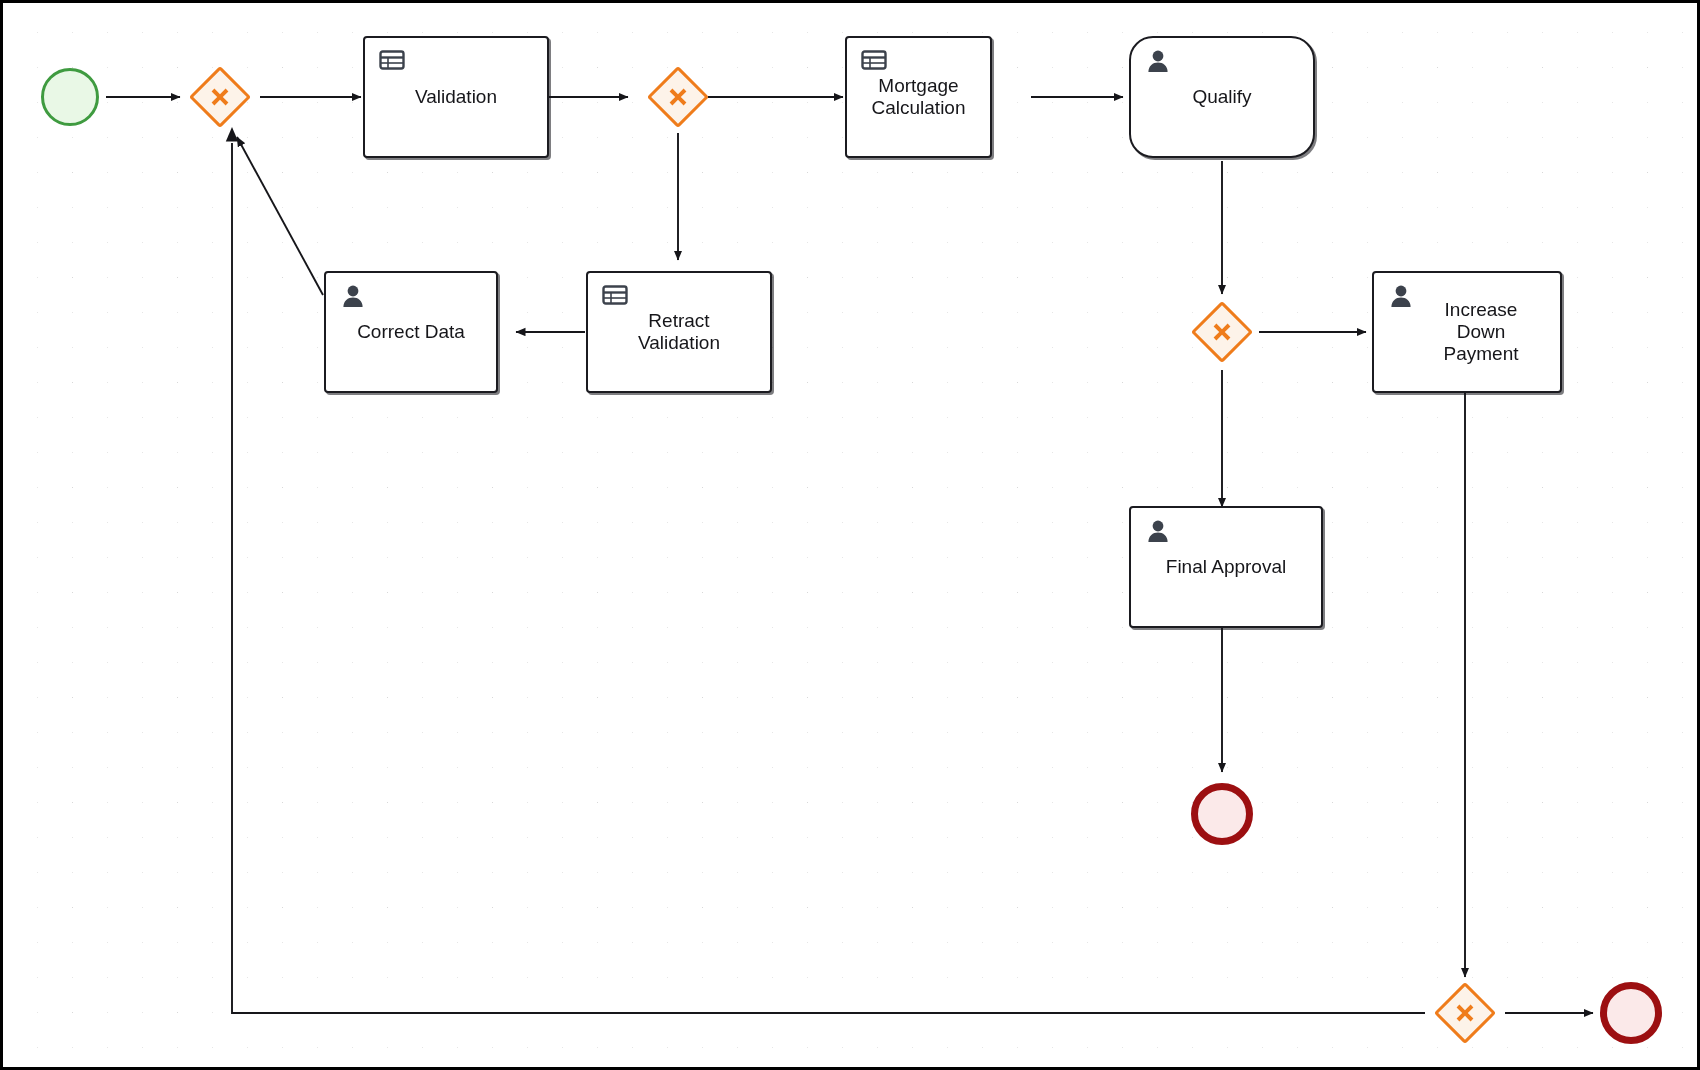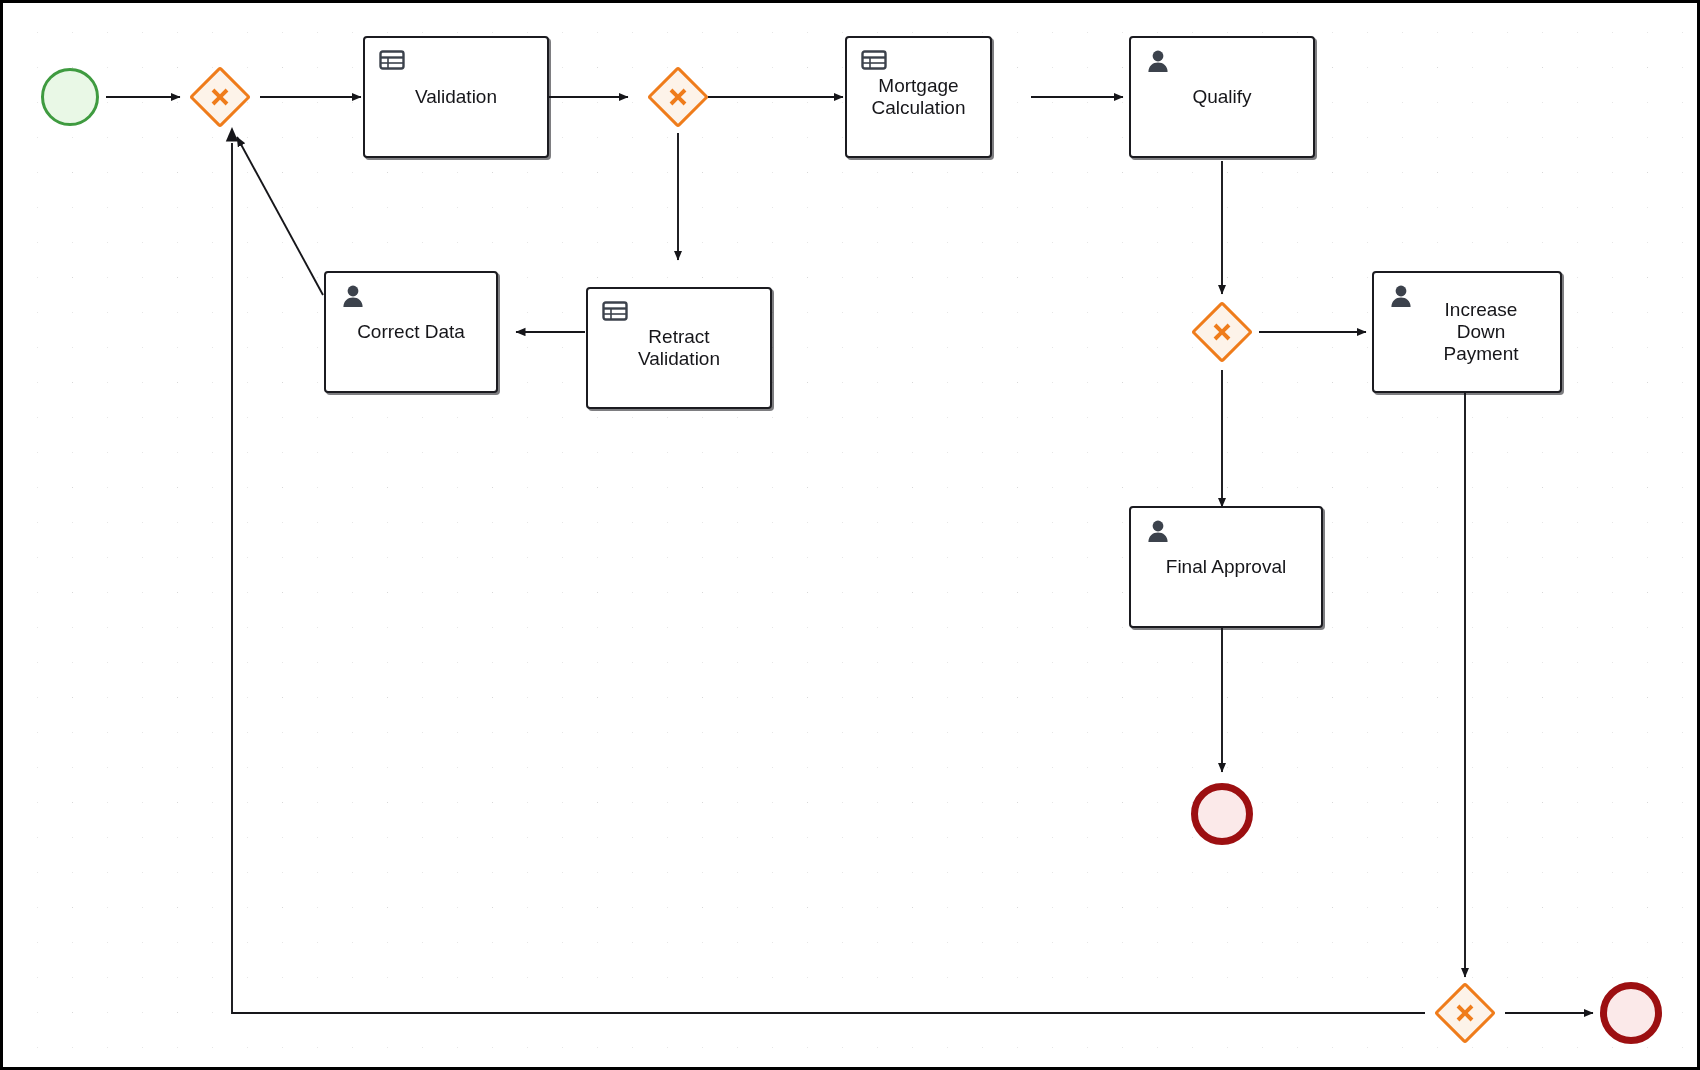--- a/index.html
+++ b/index.html
@@ -199,31 +199,31 @@
         <rect x="1.5" y="3.5" width="23" height="17" rx="2.2" fill="none" stroke="currentColor" stroke-width="2.4"></rect>
         <line x1="1.5" y1="9.5" x2="24.5" y2="9.5" stroke="currentColor" stroke-width="2.4"></line>
         <line x1="1.5" y1="15" x2="24.5" y2="15" stroke="currentColor" stroke-width="1.6"></line>
         <line x1="9" y1="9.5" x2="9" y2="20.5" stroke="currentColor" stroke-width="1.6"></line>
       </svg>
     </span>
     <span class="task-label">Mortgage
 Calculation</span>
   </div>
 
-  <div class="task" style="left:1126px; top:33px; width:186px; height:122px;">
+  <div class="task" style="left:1126px; top:33px; width:186px; height:122px;border-radius:24px;">
     <span class="task-icon">
       <svg viewBox="0 0 26 26">
         <circle cx="13" cy="8" r="5.4" fill="currentColor"></circle>
         <path d="M3.4,24 C3.4,17.6 8,14.4 13,14.4 C18,14.4 22.6,17.6 22.6,24 z" fill="currentColor"></path>
       </svg>
     </span>
     <span class="task-label">Qualify</span>
   </div>
 
-  <div class="task" style="left:583px; top:284px; width:186px; height:122px;">
+  <div class="task" style="left:583px; top:268px; width:186px; height:122px;">
     <span class="task-icon">
       <svg viewBox="0 0 26 26">
         <rect x="1.5" y="3.5" width="23" height="17" rx="2.2" fill="none" stroke="currentColor" stroke-width="2.4"></rect>
         <line x1="1.5" y1="9.5" x2="24.5" y2="9.5" stroke="currentColor" stroke-width="2.4"></line>
         <line x1="1.5" y1="15" x2="24.5" y2="15" stroke="currentColor" stroke-width="1.6"></line>
         <line x1="9" y1="9.5" x2="9" y2="20.5" stroke="currentColor" stroke-width="1.6"></line>
       </svg>
     </span>
     <span class="task-label">Retract
 Validation</span>

